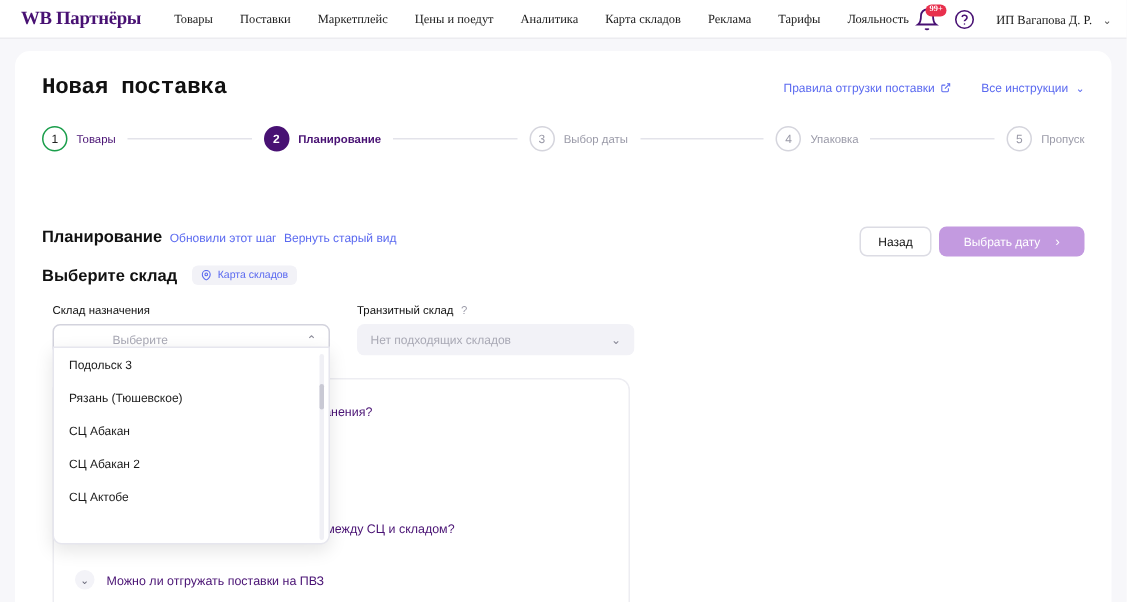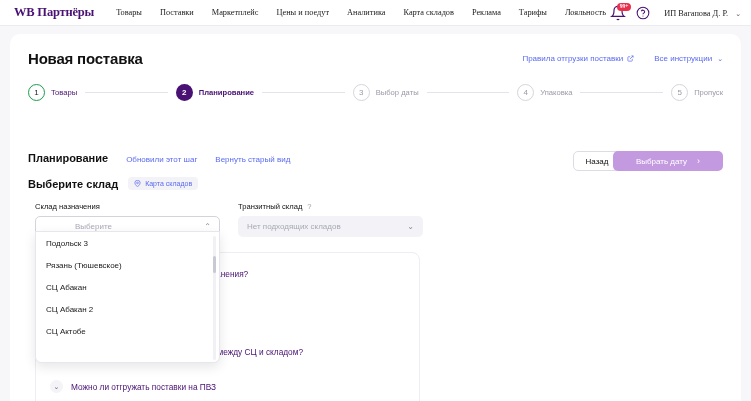--- a/index.html
+++ b/index.html
@@ -50,21 +50,21 @@
     position: absolute; left: 10px; top: 34px;
     width: 731px; height: 390px;
     background: #ffffff;
     border-radius: 10px;
   }
 
   .page-head {
     position: absolute; left: 18px; top: 16px; right: 18px;
     display: flex; align-items: center; justify-content: space-between;
   }
-  .page-title { font-size: 15px; font-weight: bold; color: #111; letter-spacing: -0.2px; }
+  .page-title { font-size: 15px; font-weight: bold; color: #111; letter-spacing: -0.2px; font-family: Liberation Mono, monospace; }
   .head-actions { display: flex; align-items: center; }
   .head-link {
     font-size: 8px; color: #5b6af0; margin-left: 20px;
     display: flex; align-items: center; cursor: pointer; white-space: nowrap;
   }
   .ext-ico { margin-left: 4px; display: inline-block; }
   .chev { margin-left: 5px; font-size: 7px; }
 
   
   .stepper {
@@ -82,42 +82,42 @@
   .b-todo { border: 1px solid #d5d5dd; color: #9a9aa8; background: #fff; }
   .step-label { font-size: 7.6px; margin-left: 6px; }
   .l-done { color: #481173; }
   .l-active { color: #481173; font-weight: bold; }
   .l-todo { color: #9a9aa8; }
   .connector { flex: 1 1 auto; height: 1px; background: #e3e3ea; margin: 0 8px; }
 
   
   .sec1 { position: absolute; left: 18px; top: 118px; display: flex; align-items: baseline; }
   .sec-title { font-size: 11px; font-weight: bold; color: #111; }
-  .sec-link { font-size: 8px; color: #5b6af0; margin-left: 18px; cursor: pointer; text-align: right; }
+  .sec-link { font-size: 8px; color: #5b6af0; margin-left: 5px; cursor: pointer; text-align: right; }
 
   .sec2 { position: absolute; left: 18px; top: 143px; display: flex; align-items: center; }
   .sec2-title { font-size: 11px; font-weight: bold; color: #111; }
   .map-badge {
     margin-left: 10px; background: #f2f2f7; border-radius: 4px;
     padding: 3px 6px; font-size: 7px; color: #5b6af0;
     display: flex; align-items: center; cursor: pointer; white-space: nowrap;
   }
   .pin { margin-right: 4px; }
 
   
   .btn-back {
     position: absolute; right: 120px; top: 117px;
     width: 48px; height: 20px;
     border: 1px solid #dcdce4; border-radius: 5px; background: #fff;
     font-size: 8px; color: #111;
     display: flex; align-items: center; justify-content: center; cursor: pointer; margin-left: 22px;
   }
   .btn-next {
     position: absolute; right: 18px; top: 117px;
-    width: 110px; height: 20px;
+    width: 97px; height: 20px;
     border-radius: 5px; background: #c39ae0; border: none;
     font-size: 8px; color: #fff;
     display: flex; align-items: center; justify-content: center; cursor: pointer;
   }
   .btn-next .arr { margin-left: 10px; font-size: 9px; }
 
   
   .field-dest { position: absolute; left: 25px; top: 168px; width: 185px; }
   .field-trans { position: absolute; left: 228px; top: 168px; width: 185px; }
   .fld-label { font-size: 7.6px; color: #111; margin-bottom: 5px; display: flex; align-items: center; }

